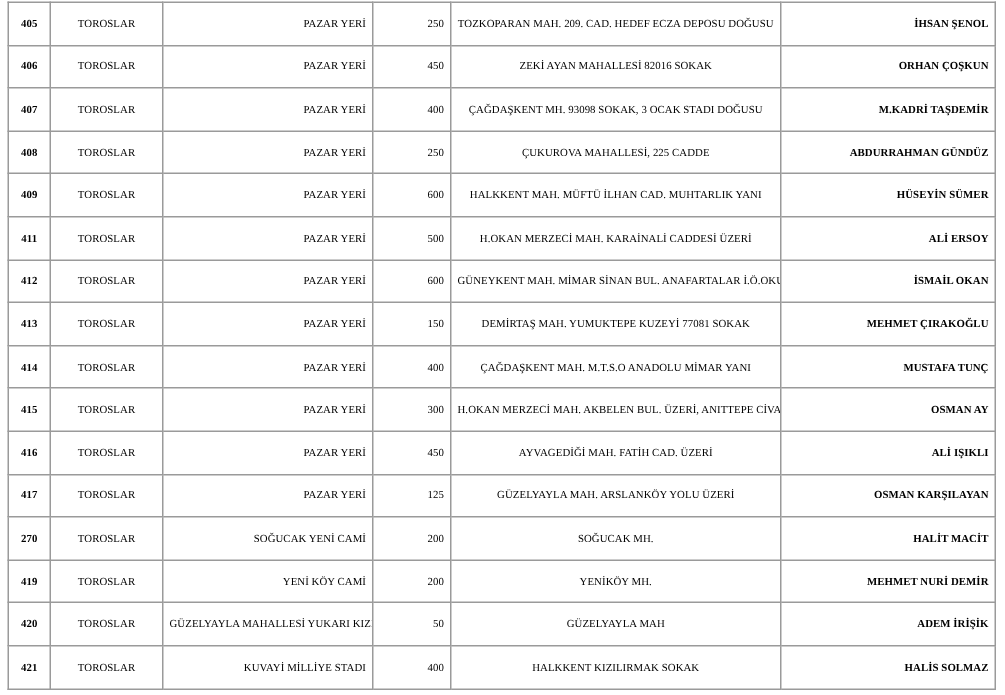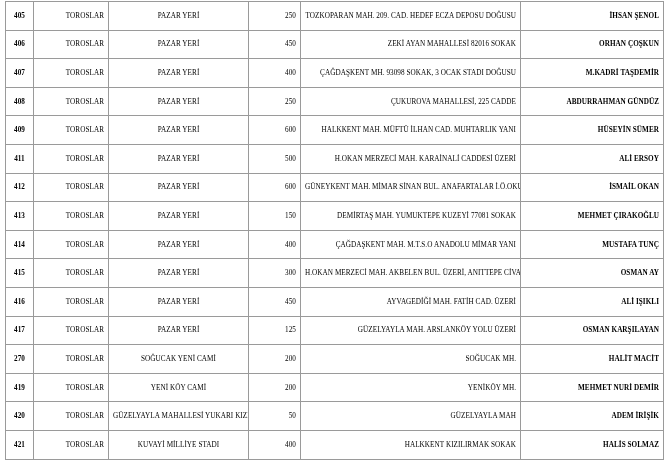--- a/index.html
+++ b/index.html
@@ -38,24 +38,24 @@
   }
   
   col.c-no     { width: 28px; }
   col.c-ilce   { width: 75px; }
   col.c-yer    { width: 140px; }
   col.c-kapas  { width: 52px; }
   col.c-adres  { width: 220px; }
   col.c-yetkili{ width: 143px; }
 
   td.no      { text-align: center; font-weight: bold; }
-  td.ilce    { text-align: right; }
-  td.yer     { text-align: center; }
+  td.ilce    { text-align: center; }
+  td.yer     { text-align: right; }
   td.kapasite{ text-align: right; }
-  td.adres   { text-align: right; }
+  td.adres   { text-align: center; }
   td.yetkili { text-align: right; font-weight: bold; }
 
   td.wrap {
     white-space: normal;
     line-height: 1.25;
   }
 </style>
 </head>
 <body>
 

